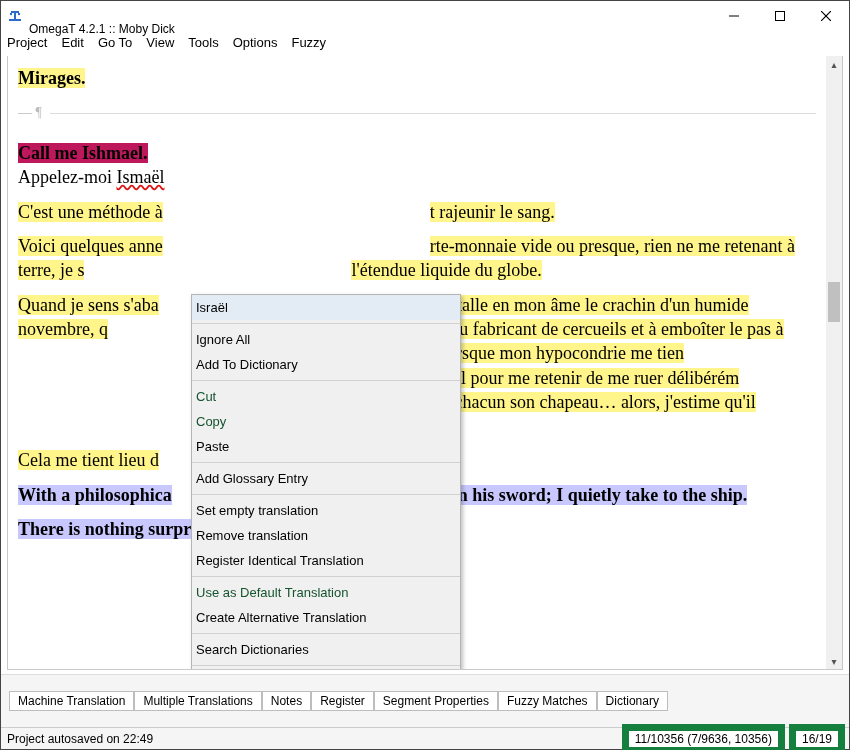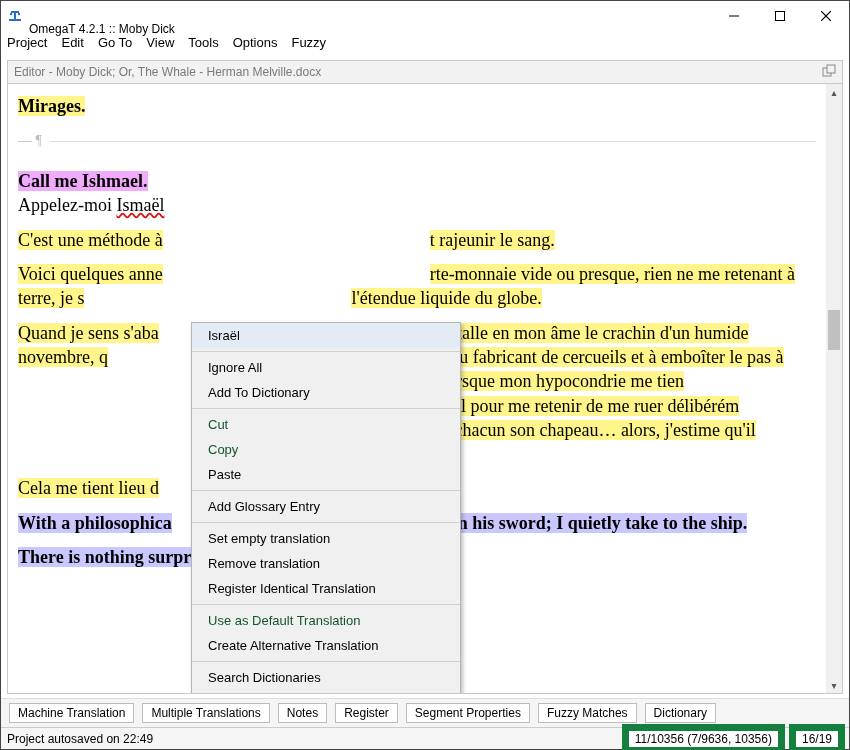--- a/index.html
+++ b/index.html
@@ -13,35 +13,35 @@
   .menubar span { padding:2px 6px; }
   .editor-header { height:24px; margin:4px 6px 0; border:1px solid #c8c8c8; background:#f2f2f2; display:flex; align-items:center; padding:0 6px; font-size:12px; color:#7a7a7a; }
   .editor-header .spacer { flex:1; }
   .editor-wrap { flex:1; margin:0 6px 4px; border:1px solid #c8c8c8; border-top:none; position:relative; overflow:hidden; background:#fff; }
   .editor { position:absolute; inset:0 16px 0 0; padding:10px 10px 10px 10px; font-family: "Times New Roman", Georgia, serif; font-size:18px; line-height:1.35; color:#000; overflow:hidden; }
   .scroll { position:absolute; top:0; right:0; bottom:0; width:16px; background:#f0f0f0; }
   .scroll .up, .scroll .down { height:16px; display:flex; align-items:center; justify-content:center; color:#555; font-size:10px; }
   .scroll .track { position:absolute; top:16px; bottom:16px; left:0; right:0; }
   .scroll .thumb { position:absolute; left:2px; right:2px; top:210px; height:40px; background:#c0c0c0; }
   .hl-yellow { background:#fff58a; }
-  .hl-green  { background:#f0abfc; font-weight:bold; }
+  .hl-green  { background:#be185d; font-weight:bold; }
   .hl-blue   { background:#c8c8ff; font-weight:bold; }
   .bold { font-weight:bold; }
   .misspell { text-decoration: underline wavy #d11; text-decoration-skip-ink:none; }
   .para-mark { color:#bbb; font-size:14px; display:flex; align-items:center; margin:14px 0 18px; }
   .para-mark hr { flex:1; border:none; border-top:1px solid #ddd; margin-left:8px; }
   .para2 { margin-top:10px; }
-  .tabs { display:flex; gap:8px; padding:4px 8px; border-top:1px solid #ddd; background:#f5f5f5; flex-wrap:wrap; }
+  .tabs { display:flex; padding:16px 8px; border-top:1px solid #ddd; background:#f5f5f5; flex-wrap:wrap; }
   .tab { border:1px solid #bdbdbd; background:#fff; padding:2px 8px; font-size:12px; color:#000; }
   .statusbar { display:flex; align-items:center; height:22px; border-top:1px solid #ccc; font-size:12px; background:#f5f5f5; }
   .statusbar .msg { flex:1; padding:0 6px; color:#000; }
   .stbox { border:7px solid #15803d; padding:1px 6px; margin-right:4px; background:#fff; }
   
   .ctxmenu { position:absolute; left:183px; top:238px; width:270px; background:#f0f0f0; border:1px solid #b5b5b5; box-shadow:2px 2px 4px rgba(0,0,0,0.25); font-size:13px; color:#000; }
-  .ctxmenu .item { padding:5px 16px; display:flex; align-items:center; justify-content:space-between; }
+  .ctxmenu .item { padding:5px 4px; display:flex; align-items:center; justify-content:space-between; }
   .ctxmenu .item.disabled { color:#14532d; }
   .ctxmenu .item.hover { background:#e3ecf5; }
   .ctxmenu .sep { height:1px; background:#d0d0d0; margin:3px 0; padding:0; }
 </style>
 </head>
 <body>
 
 <div class="window">
 
   <div class="titlebar">
@@ -78,28 +78,20 @@
   <div class="menubar">
     <span>Project</span>
     <span>Edit</span>
     <span>Go To</span>
     <span>View</span>
     <span>Tools</span>
     <span>Options</span>
     <span>Fuzzy</span>
   </div>
 
-  <div class="editor-header">
-    <span>Editor - Moby Dick; Or, The Whale - Herman Melville.docx</span>
-    <span class="spacer"></span>
-    <span style="color:#888"><svg width="14" height="14" viewBox="0 0 14 14">
-          <rect x="1" y="4" width="8" height="8" fill="none" stroke="currentColor"></rect>
-          <rect x="5" y="1" width="8" height="8" fill="#f2f2f2" stroke="currentColor"></rect>
-        </svg></span>
-  </div>
 
   <div class="editor-wrap">
     <div class="editor">
       <div><span class="hl-yellow bold">Mirages.</span></div>
 
       <div class="para-mark">— ¶ <hr></div>
 
       <div><span class="hl-green">Call me Ishmael.</span></div>
       <div>
         <span>Appelez-moi </span><span class="misspell">Ismaël</span>

